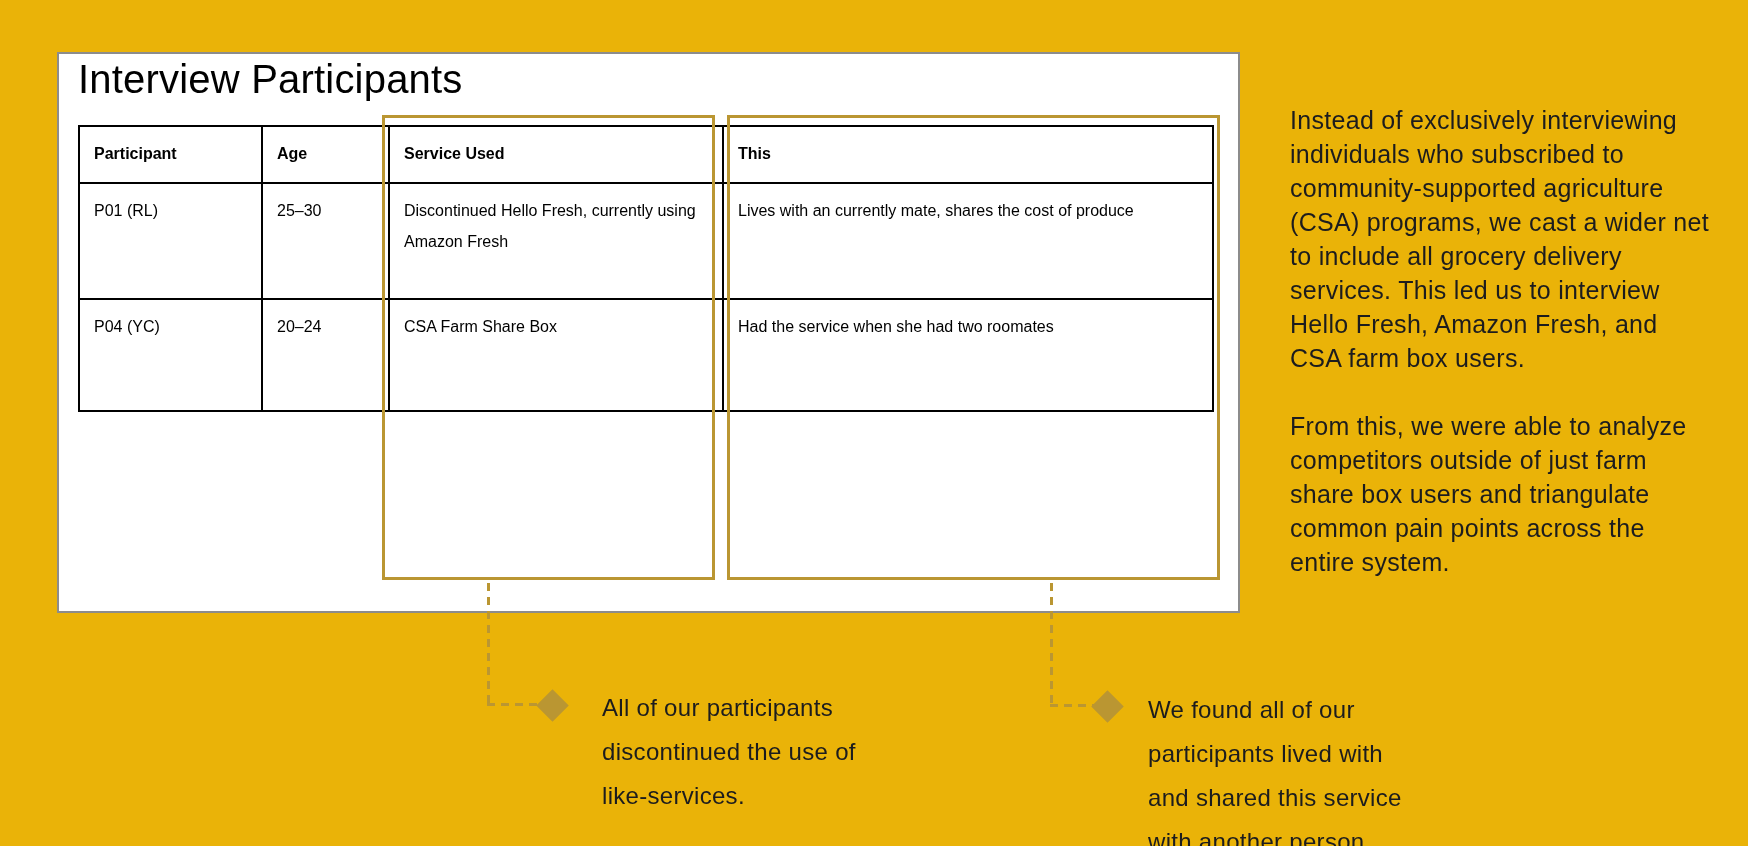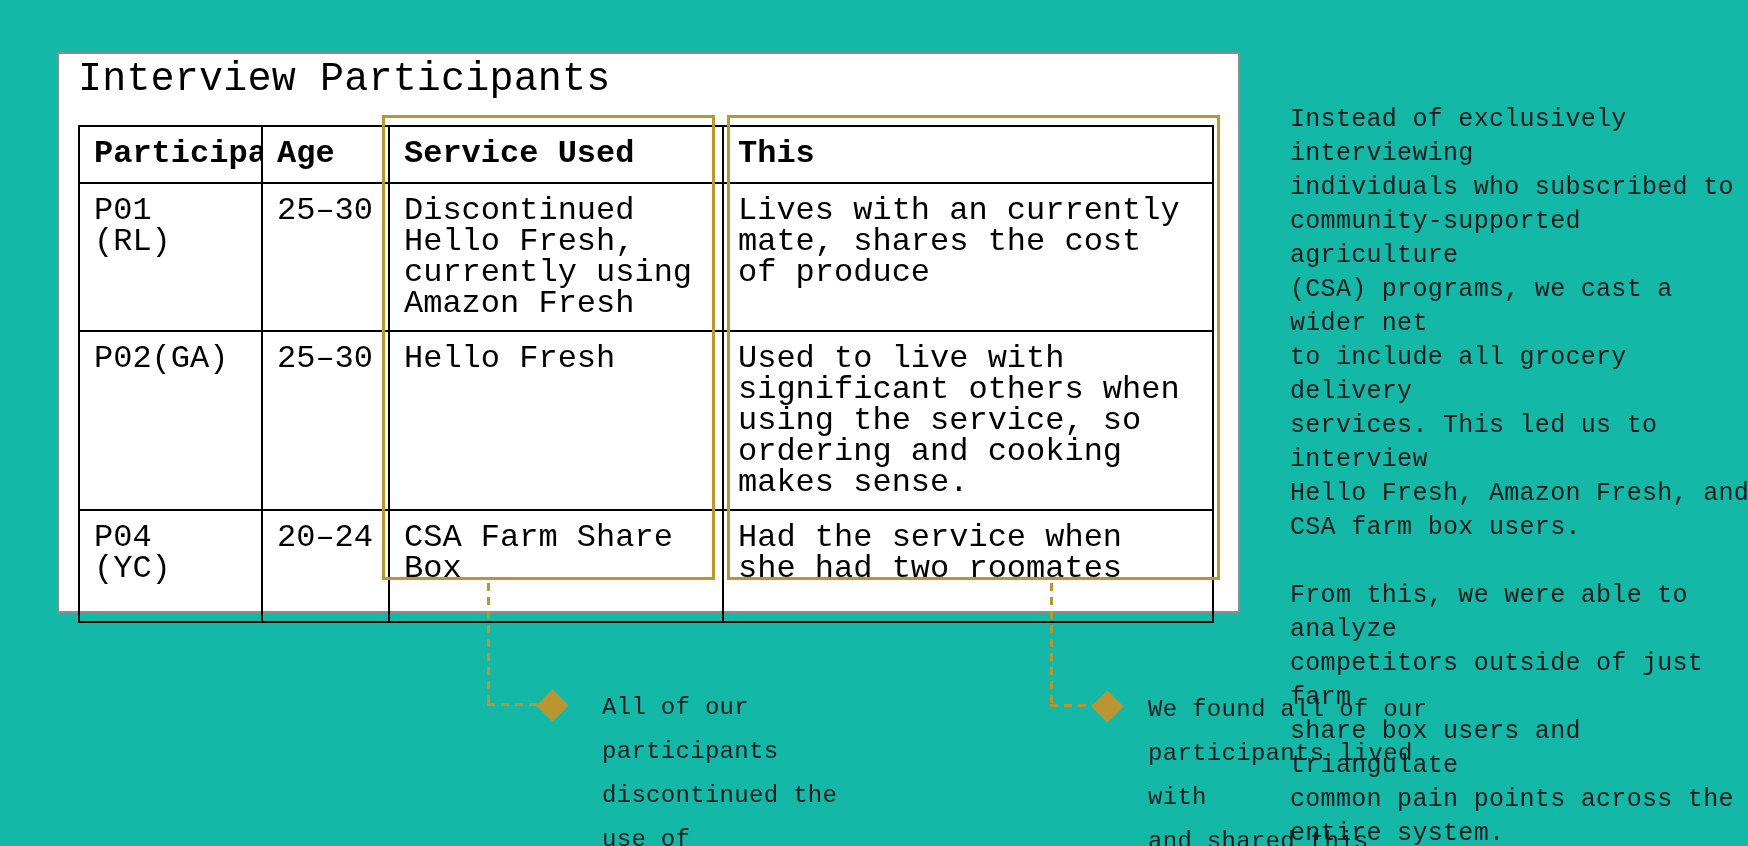--- a/index.html
+++ b/index.html
@@ -3,23 +3,22 @@
 <meta charset="utf-8">
 <style>
   * { margin: 0; padding: 0; box-sizing: border-box; }
   html, body { background: #ffffff; }
   body { font-family: "Liberation Sans", sans-serif; color: #000; }
 
   .canvas {
     position: relative;
     width: 1748px;
     height: 846px;
-    background: #14b8a6;
+    background: #eab308;
     overflow: hidden;
-    font-family: Liberation Mono, monospace;
   }
 
   
   .card {
     position: absolute;
     left: 57px; top: 52px;
     width: 1183px; height: 561px;
     border: 2px solid var(--frame_gray, #8C8C8C);
     background: #ffffff;
   }
@@ -33,21 +32,21 @@
     color: #000;
   }
 
   
   table.participants {
     position: absolute;
     left: 78px; top: 125px;
     border-collapse: collapse;
     table-layout: fixed;
     width: 1134px;
-    font-size: 32px;
+    font-size: 16px;
     line-height: 31px;
     padding-left: 30px;
   }
   table.participants th, table.participants td {
     border: 2px solid #000;
     vertical-align: top;
     text-align: left;
     padding: 11px 14px;
     background: transparent;
     overflow: hidden;
@@ -155,26 +154,20 @@
         <th>This</th>
       </tr>
     </thead>
     <tbody>
       <tr class="r1">
         <td>P01 (RL)</td>
         <td>25–30</td>
         <td>Discontinued Hello Fresh, currently using Amazon Fresh</td>
         <td>Lives with an currently mate, shares the cost of produce</td>
       </tr>
-      <tr class="r2">
-        <td>P02(GA)</td>
-        <td>25–30</td>
-        <td>Hello Fresh</td>
-        <td>Used to live with significant others when using the service, so ordering and cooking makes sense.</td>
-      </tr>
       <tr class="r4">
         <td>P04 (YC)</td>
         <td>20–24</td>
         <td>CSA Farm Share Box</td>
         <td>Had the service when she had two roomates</td>
       </tr>
     </tbody>
   </table>
 
   <div class="hl-box hl-service"></div>

